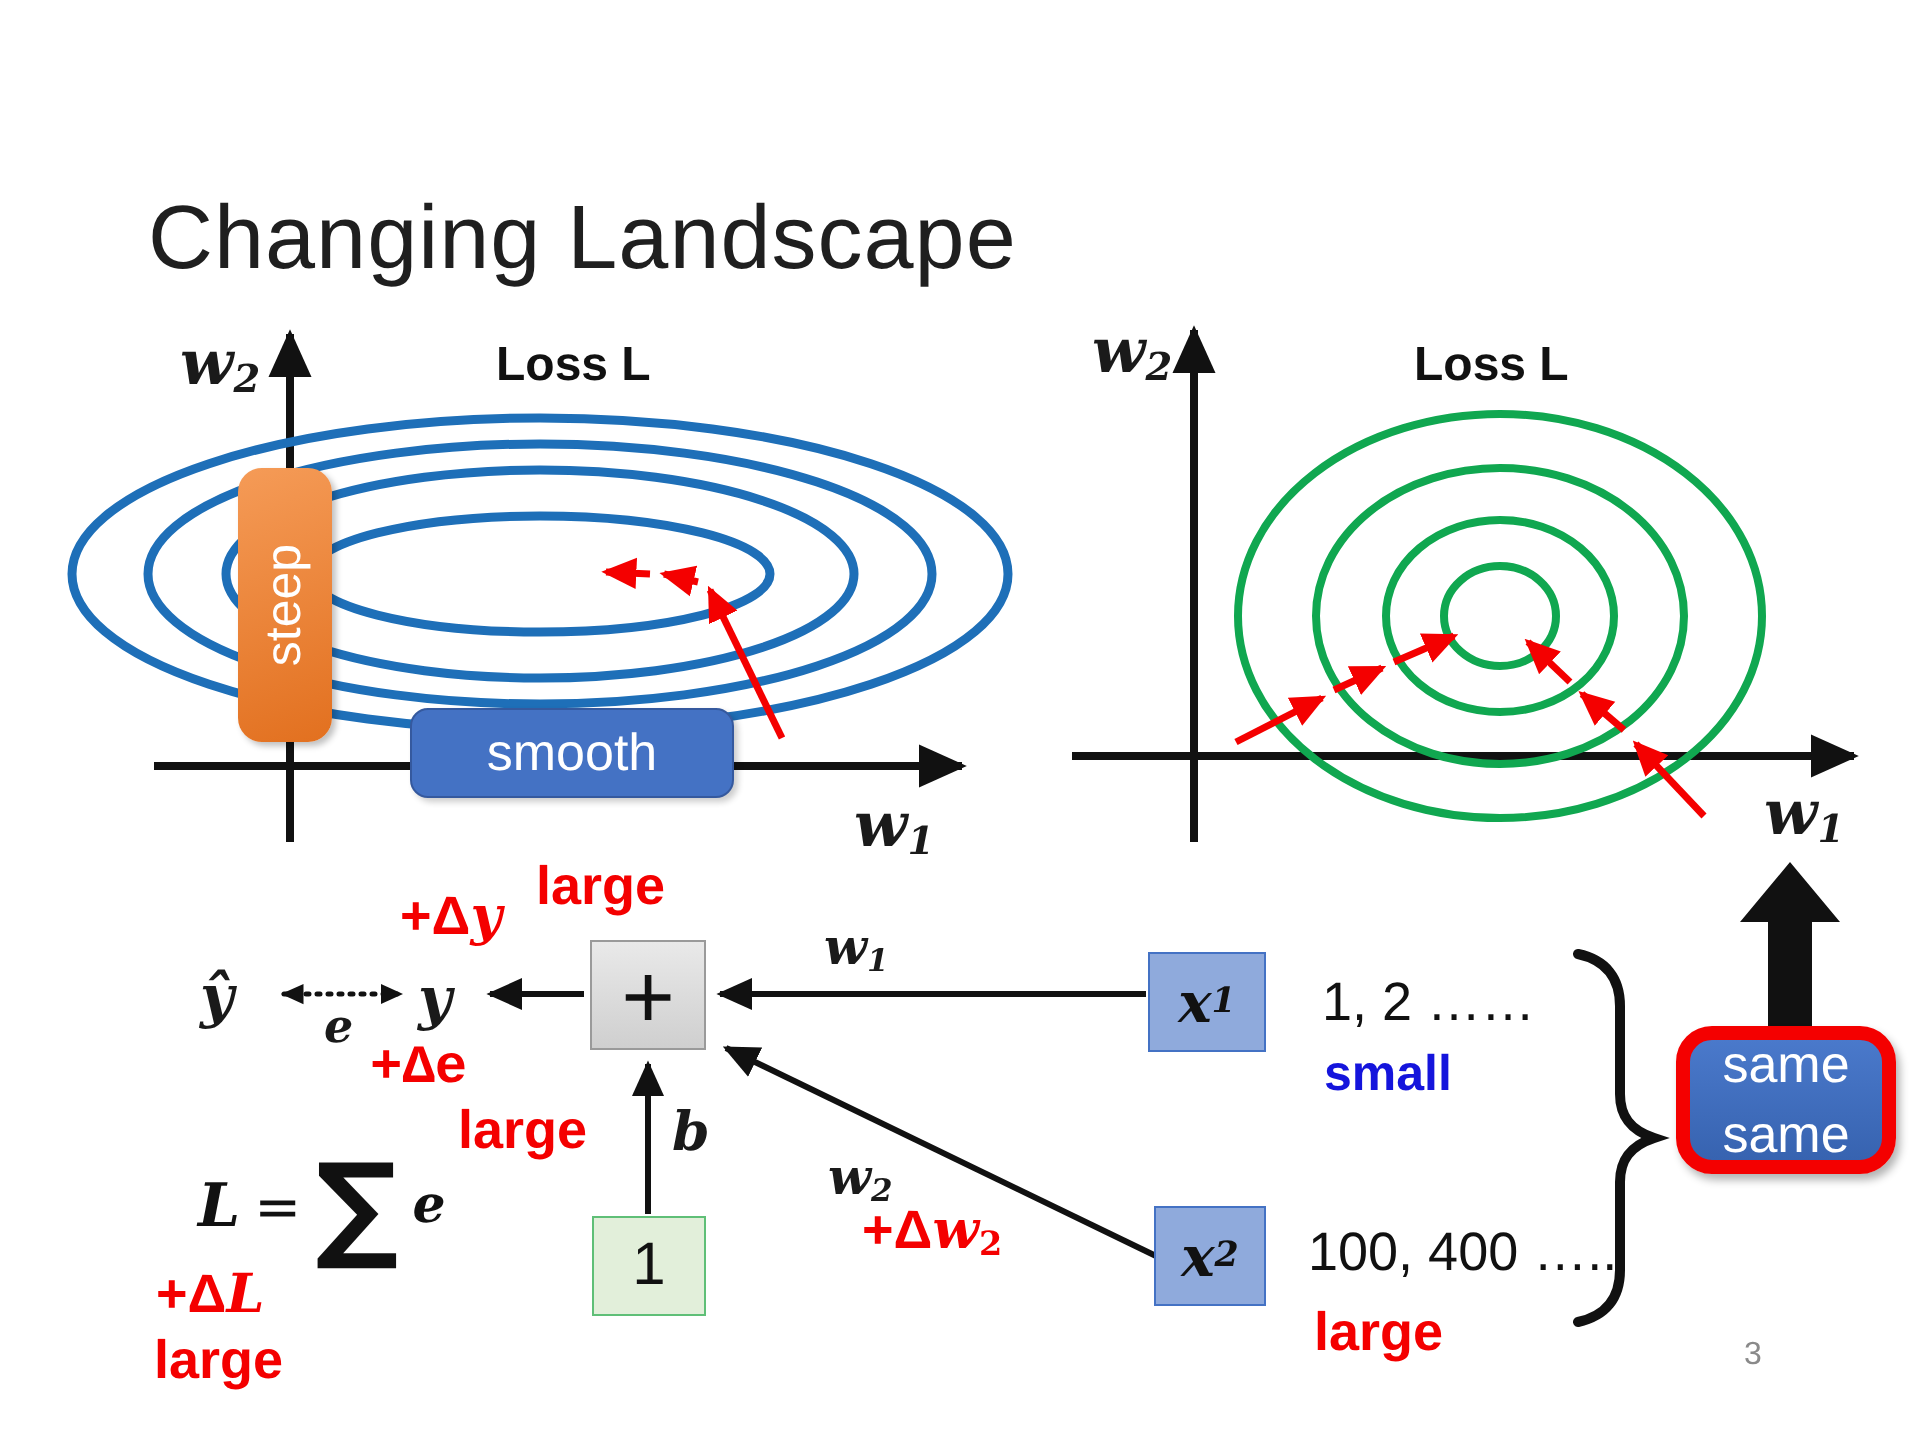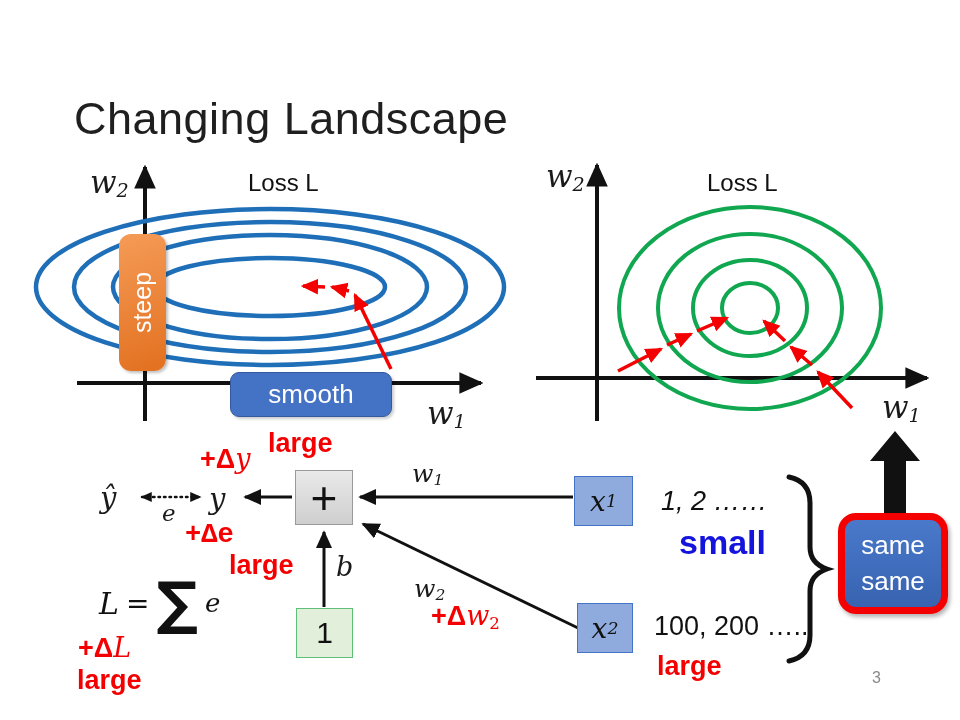--- a/index.html
+++ b/index.html
@@ -10,42 +10,42 @@
     --bias-box:#E2EFDA; --bias-border:#5FBF77;
     --sum-a:#E9E9E9; --sum-b:#CFCFCF;
     --range-a:#4A79CB; --range-b:#3763B0;
   }
   *{margin:0;padding:0;box-sizing:border-box;}
   html,body{width:960px;height:720px;}
   body{position:relative;background:#fff;overflow:hidden;
        font-family:"Liberation Sans",sans-serif;color:#1a1a1a;}
   .abs{position:absolute;}
   .title{font-size:45px;font-weight:300;letter-spacing:.5px;color:#1f1f1f;}
-  .m{font-family:"DejaVu Serif",serif;font-style:italic;font-weight:normal;}
+  .m{font-family:"DejaVu Serif",serif;font-style:italic;font-weight:bold;}
   .sub{font-size:62%;vertical-align:-18%;font-style:inherit;}
   .axis-label{font-size:31px;}
-  .loss-label{font-size:24px;font-weight:400;color:#111;}
+  .loss-label{font-size:24px;font-weight:700;color:#111;}
   .red{color:var(--red);font-weight:600;font-size:27px;white-space:nowrap;}
   .black-note{font-size:27px;color:#111;white-space:nowrap;}
-  .blue-note{color:var(--small-blue);font-weight:600;font-size:34px;margin-left:17px;}
+  .blue-note{color:var(--small-blue);font-weight:600;font-size:25px;}
   .box{display:flex;align-items:center;justify-content:center;}
   .steep-box{width:47px;height:137px;border-radius:12px;
     background:linear-gradient(160deg,var(--steep-a),var(--steep-b));
     box-shadow:2px 2px 3px rgba(0,0,0,.25);}
   .steep-box span{transform:rotate(-90deg);color:#fff;font-size:25px;font-weight:500;}
   .smooth-box{width:162px;height:45px;border-radius:9px;background:var(--smooth-box);
     border:1px solid #35599E;color:#fff;font-size:26px;font-weight:500;
     box-shadow:2px 2px 3px rgba(0,0,0,.2);}
   .sum-box{width:58px;height:55px;background:linear-gradient(var(--sum-a),var(--sum-b));
     border:1px solid #9a9a9a;font-size:46px;font-weight:200;color:#111;line-height:1;}
   .bias-box{width:57px;height:50px;background:var(--bias-box);
     border:1.5px solid var(--bias-border);font-size:30px;color:#111;}
   .x-box{width:59px;height:50px;background:var(--input-box);
     border:1.5px solid var(--input-border);font-size:28px;color:#111;}
-  .range-box{width:110px;height:101px;border:7px solid var(--red);border-radius:18px;
+  .range-box{width:110px;height:74px;border:7px solid var(--red);border-radius:18px;
     background:linear-gradient(var(--range-a),var(--range-b));
     color:#fff;font-size:26px;line-height:1.35;text-align:right;
     flex-direction:column;box-shadow:2px 3px 4px rgba(0,0,0,.3);}
   .eq{display:flex;align-items:center;gap:7px;color:#111;}
   .eq .lhs{font-size:30px;} .eq .eqs{font-size:28px;font-family:"DejaVu Sans",sans-serif;}
   .eq .sigma{font-size:58px;font-weight:600;font-family:"DejaVu Sans",sans-serif;line-height:.9;}
   .eq .term{font-size:26px;}
   .page-num{font-size:16px;color:#8a8a8a;}
   svg line,svg path.brace{fill:none;}
   .axl{stroke:#111;stroke-width:4;}
@@ -122,21 +122,21 @@
 </svg>
 
 <div class="abs title" style="left:74px;top:68px;margin-top:25px;">Changing Landscape</div>
 
 <div class="abs axis-label m" style="left:90px;top:164px;"><span>w</span><span class="sub">2</span></div>
 <div class="abs loss-label" style="left:248px;top:169px;">Loss L</div>
 <div class="abs axis-label m" style="left:427px;top:395px;"><span>w</span><span class="sub">1</span></div>
 <div class="abs box steep-box" style="left:119px;top:234px;">
     <span>steep</span>
   </div>
-<div class="abs box smooth-box" style="left:205px;top:372px;margin-left:25px;">
+<div class="abs box smooth-box" style="left:205px;top:354px;">
     <span>smooth</span>
   </div>
 
 <div class="abs axis-label m" style="left:546px;top:158px;"><span>w</span><span class="sub">2</span></div>
 <div class="abs loss-label" style="left:707px;top:169px;">Loss L</div>
 <div class="abs axis-label m" style="left:882px;top:389px;"><span>w</span><span class="sub">1</span></div>
 
 <div class="abs m" style="left:100px;top:481px;font-size:29px;">ŷ</div>
 <div class="abs m" style="left:162px;top:500px;font-size:23px;">e</div>
 <div class="abs m" style="left:209px;top:482px;font-size:29px;">y</div>
@@ -166,23 +166,23 @@
 </div>
 
 <div class="abs red" style="left:268px;top:428px;">large</div>
 <div class="abs red" style="left:200px;top:443px;"><span>+Δ</span><span class="m">y</span></div>
 <div class="abs red" style="left:185px;top:520px;font-family:Liberation Mono, monospace;"><span>+Δ</span><span>e</span></div>
 <div class="abs red" style="left:229px;top:550px;">large</div>
 <div class="abs red" style="left:78px;top:632px;"><span>+Δ</span><span class="m">L</span></div>
 <div class="abs red" style="left:77px;top:665px;">large</div>
 <div class="abs red" style="left:431px;top:600px;"><span>+Δ</span><span class="m">w</span><span class="m sub">2</span></div>
 
-<div class="abs black-note" style="left:661px;top:486px;font-style:italic;">1, 2 ……</div>
+<div class="abs black-note" style="left:661px;top:486px;">1, 2 ……</div>
 <div class="abs blue-note" style="left:662px;top:523px;">small</div>
-<div class="abs black-note" style="left:654px;top:611px;">100, 200 …..</div>
+<div class="abs black-note" style="left:654px;top:611px;">100, 400 …..</div>
 <div class="abs red" style="left:657px;top:651px;">large</div>
 
 <div class="abs box range-box" style="left:838px;top:513px;">
   <span>same</span>
   <span>same</span>
 </div>
 
 <div class="abs page-num" style="left:872px;top:669px;">3</div>
 
 </body></html>

